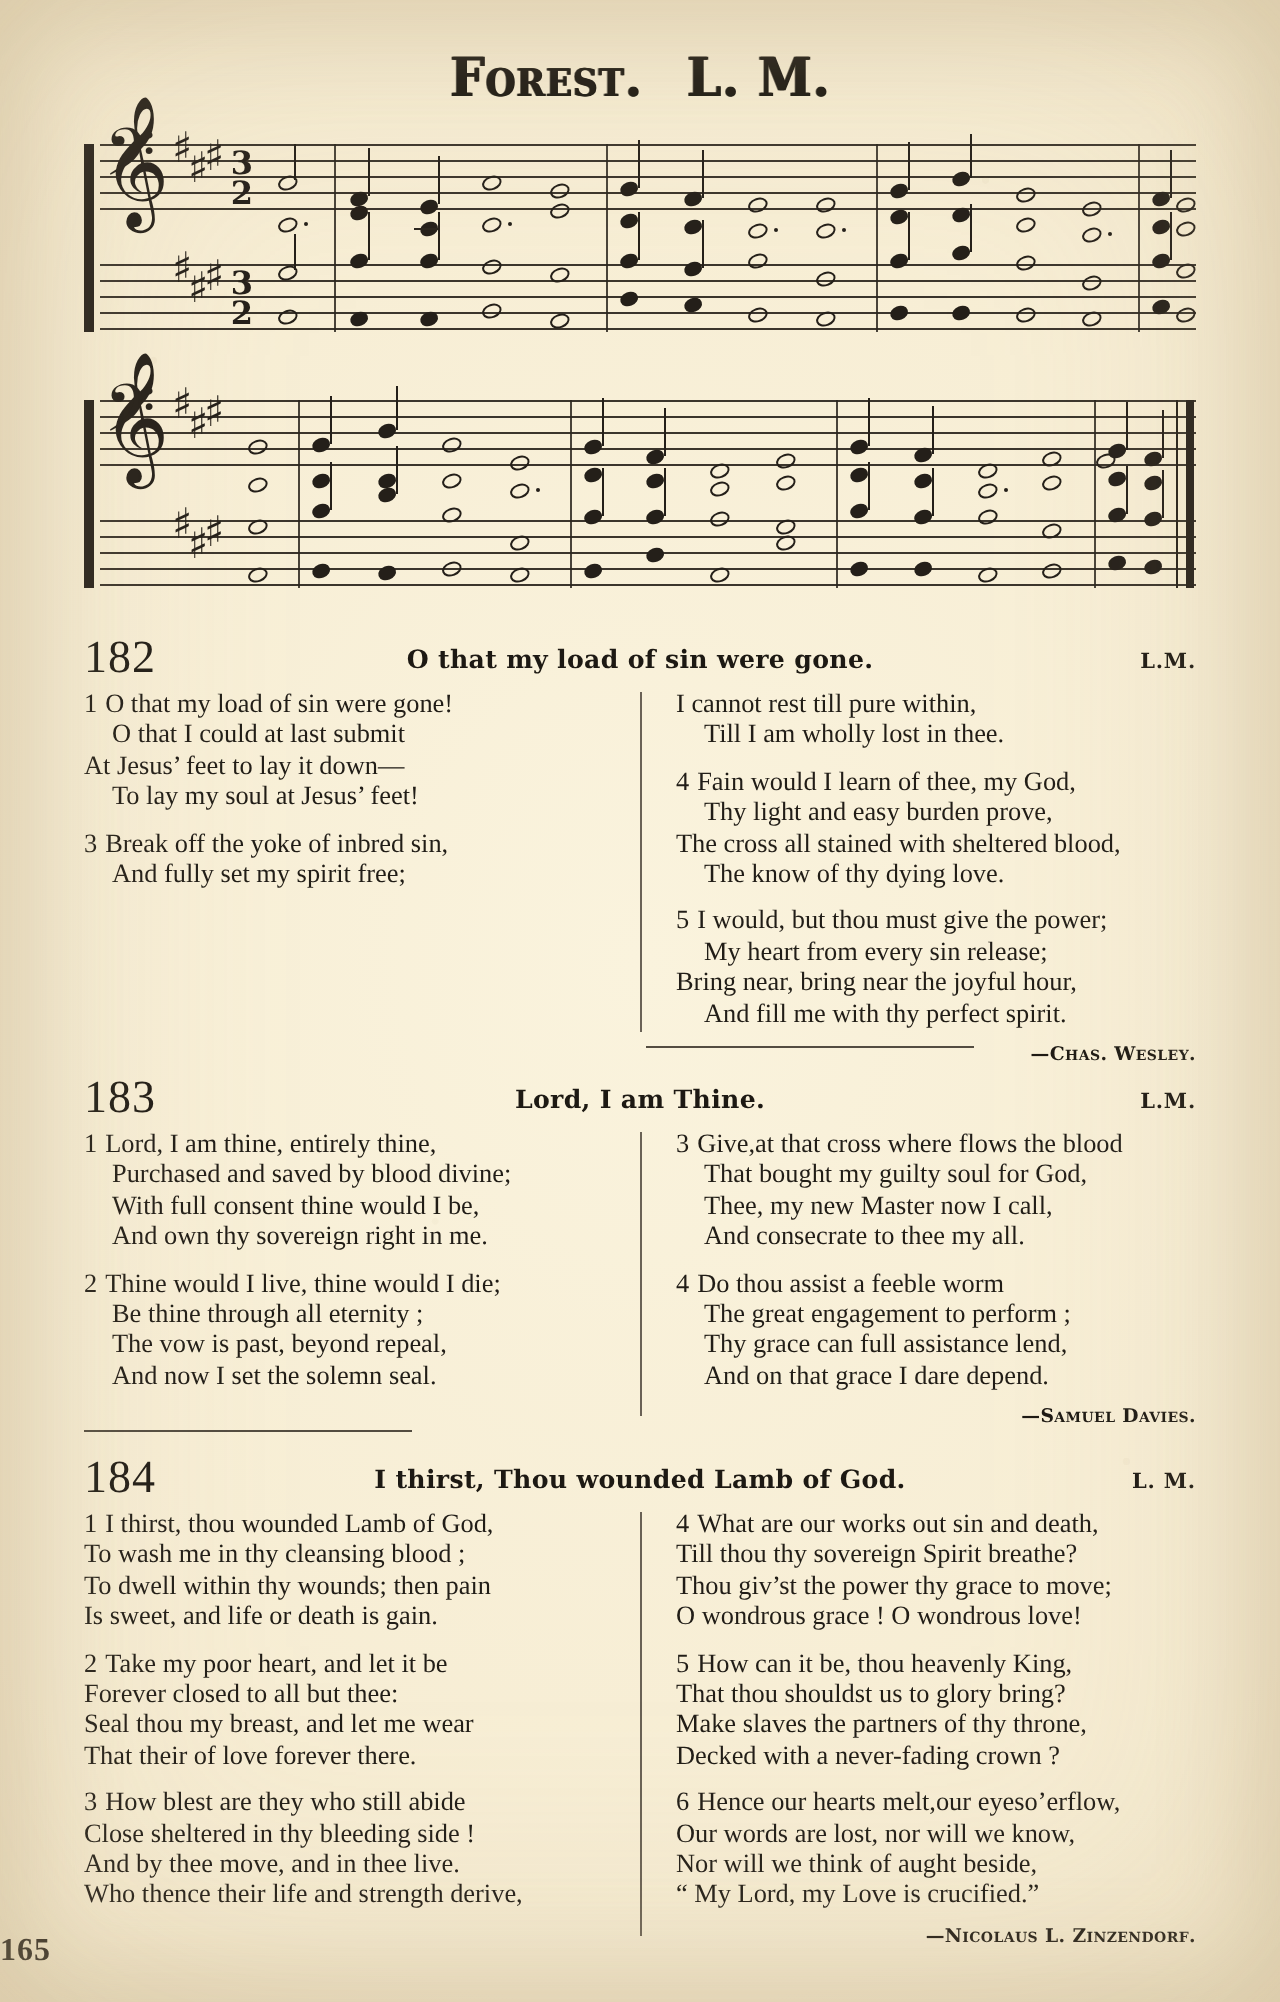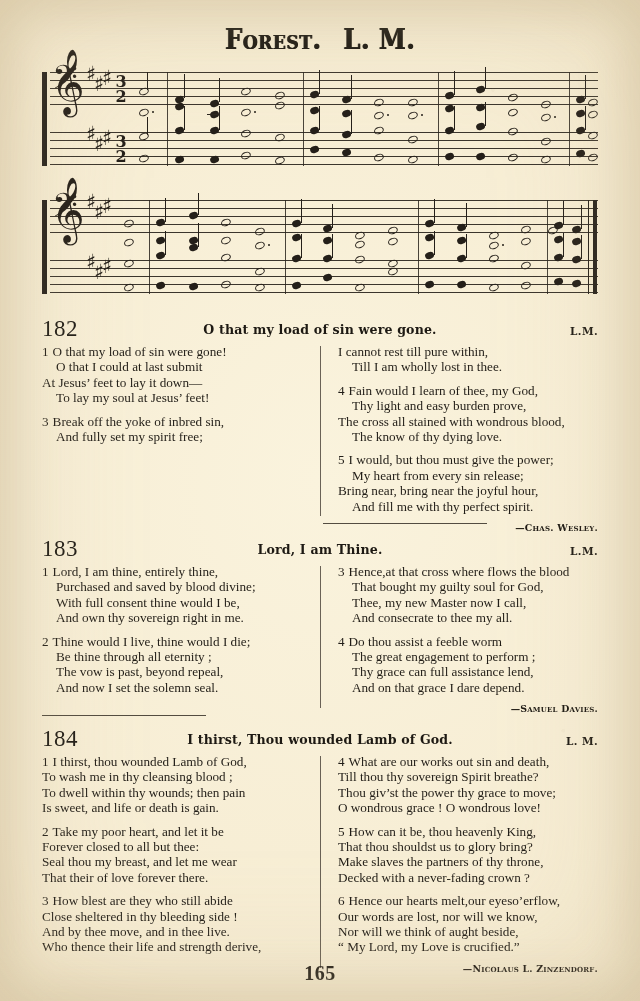--- a/index.html
+++ b/index.html
@@ -254,23 +254,23 @@
     position: absolute;
     height: 1.3px;
     background: #362f26;
     opacity: .85;
   }
 
   .pagenum {
     position: absolute;
     left: 0; right: 0;
     bottom: 16px;
-    text-align: center;
+    text-align: left;
     font-family: "Liberation Serif", serif;
-    font-size: 20px;
+    font-size: 16px;
     font-weight: 700;
     color: #221e18;
     letter-spacing: .5px;
   }
 </style>
 </head>
 <body>
 
 <div id="page">
 
@@ -574,21 +574,21 @@
         </div>
       </div>
       <div class="col right">
         <div class="stanza">
           <div class="line1">I cannot rest till pure within,</div>
           <div class="line1 ind">Till I am wholly lost in thee.</div>
         </div>
         <div class="stanza">
           <div class="line1"><span class="num">4</span><span>Fain would I learn of thee, my God,</span></div>
           <div class="line1 ind">Thy light and easy burden prove,</div>
-          <div class="line1">The cross all stained with wondrous blood,</div>
+          <div class="line1">The cross all stained with sheltered blood,</div>
           <div class="line1 ind">The know of thy dying love.</div>
         </div>
         <div class="stanza">
           <div class="line1"><span class="num">5</span><span>I would, but thou must give the power;</span></div>
           <div class="line1 ind">My heart from every sin release;</div>
           <div class="line1">Bring near, bring near the joyful hour,</div>
           <div class="line1 ind">And fill me with thy perfect spirit.</div>
         </div>
         <div class="attrib">—Chas. Wesley.</div>
       </div>
@@ -614,21 +614,21 @@
         </div>
         <div class="stanza">
           <div class="line1"><span class="num">2</span><span>Thine would I live, thine would I die;</span></div>
           <div class="line1 ind">Be thine through all eternity ;</div>
           <div class="line1 ind">The vow is past, beyond repeal,</div>
           <div class="line1 ind">And now I set the solemn seal.</div>
         </div>
       </div>
       <div class="col right">
         <div class="stanza">
-          <div class="line1"><span class="num">3</span><span>Hence,at that cross where flows the blood</span></div>
+          <div class="line1"><span class="num">3</span><span>Give,at that cross where flows the blood</span></div>
           <div class="line1 ind">That bought my guilty soul for God,</div>
           <div class="line1 ind">Thee, my new Master now I call,</div>
           <div class="line1 ind">And consecrate to thee my all.</div>
         </div>
         <div class="stanza">
           <div class="line1"><span class="num">4</span><span>Do thou assist a feeble worm</span></div>
           <div class="line1 ind">The great engagement to perform ;</div>
           <div class="line1 ind">Thy grace can full assistance lend,</div>
           <div class="line1 ind">And on that grace I dare depend.</div>
         </div>

